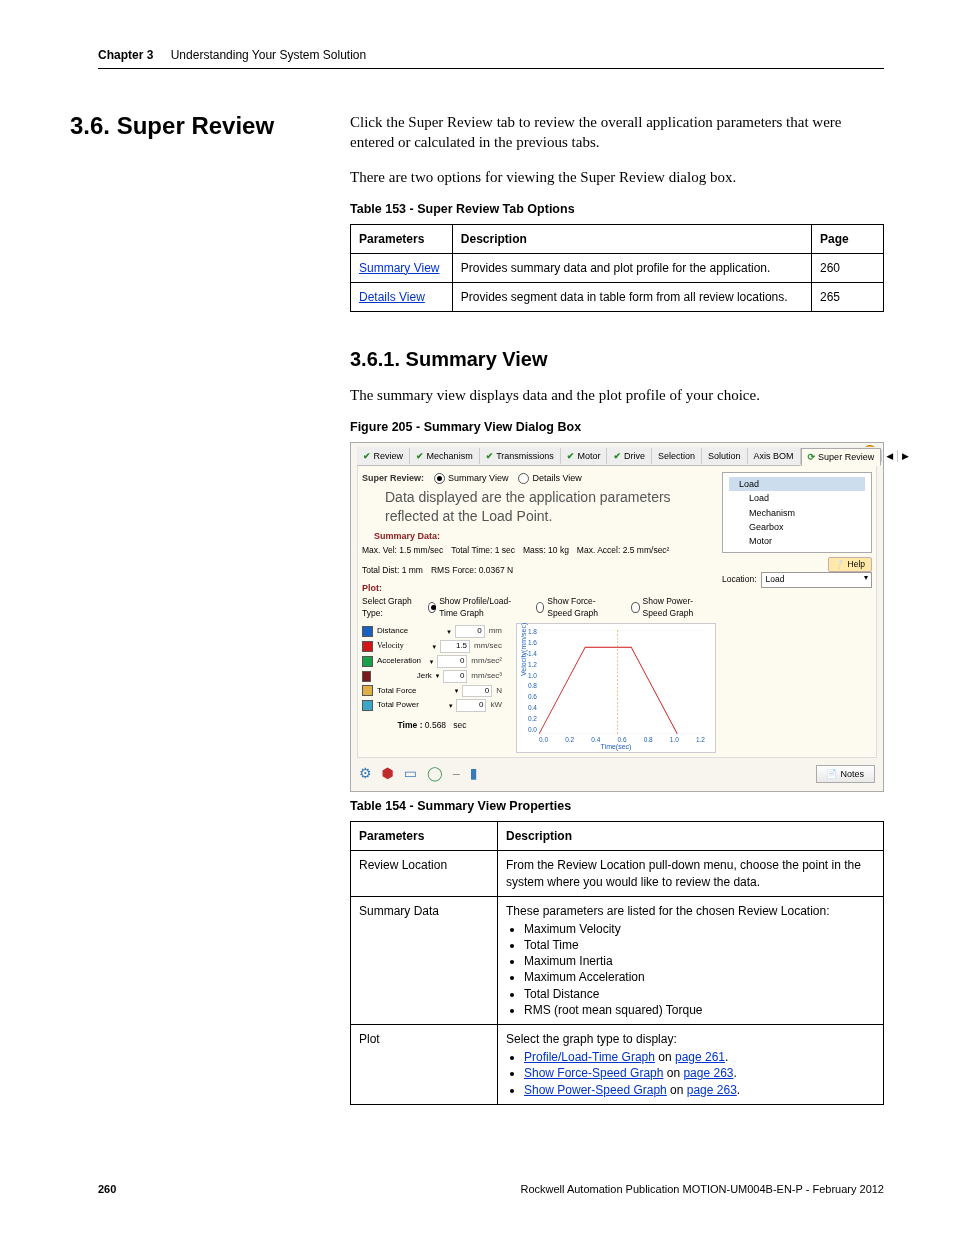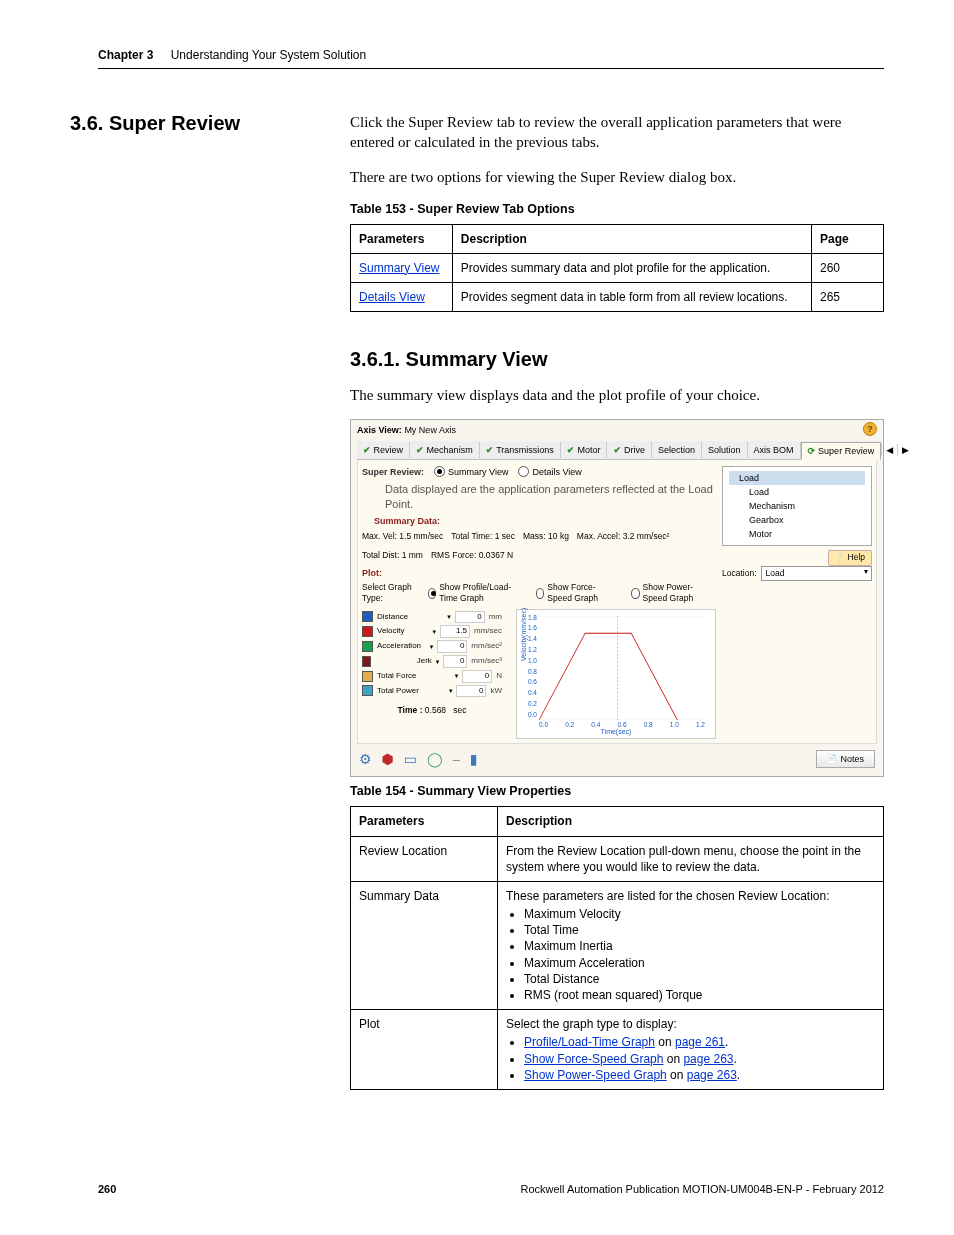--- a/index.html
+++ b/index.html
@@ -22,21 +22,21 @@
     font-family: Arial, Helvetica, sans-serif;
     font-size: 12px;
   }
   .page-header .chapter { font-weight: bold; margin-right: 14px; }
   .section-title {
     position: absolute;
     left: 70px;
     top: 112px;
     font-family: Arial, Helvetica, sans-serif;
     font-weight: bold;
-    font-size: 20px;
+    font-size: 24px;
   }
   .body-col {
     position: absolute;
     left: 350px;
     right: 70px;
     top: 112px;
     font-size: 15px;
     line-height: 1.35;
   }
   .body-col p { margin: 0 0 14px 0; }
@@ -120,21 +120,21 @@
     border: 1px solid #ddd;
     border-top: none;
   }
   .left-area { flex: 1; }
   .right-area { width: 150px; }
   .sr-row { display: flex; align-items: center; gap: 10px; margin-bottom: 4px; }
   .sr-label { font-weight: bold; color: #333; }
   .radio { display: inline-flex; align-items: center; gap: 3px; }
   .radio .dot { width: 9px; height: 9px; border: 1px solid #555; border-radius: 50%; display: inline-block; position: relative; background:#fff;}
   .radio .dot.sel::after { content:""; position:absolute; left:2px; top:2px; width:5px; height:5px; background:#000; border-radius:50%; }
-  .hint { color: #555; font-size: 11px; margin: 2px 0 4px 0; padding-left: 23px; }
+  .hint { color: #555; font-size: 14px; margin: 2px 0 4px 0; padding-left: 23px; }
   .summary-data-label { font-weight: bold; color: #8a1a1a; margin: 2px 12px; }
   .summary-values { display: flex; gap: 8px; font-size: 8.5px; flex-wrap: wrap; margin: 3px 0 6px 0; }
   .summary-values span { white-space: nowrap; }
   .plot-label { font-weight: bold; color: #8a1a1a; margin: 4px 0 2px 0; }
   .graph-row { display: flex; align-items: center; gap: 12px; font-size: 8.5px; margin-bottom: 4px; }
   .plot-frame { display: flex; gap: 14px; }
   .legend-col { width: 140px; font-size: 8px; }
   .legend-row { display: flex; align-items: center; gap: 4px; margin: 2px 0; }
   .sw { width: 9px; height: 9px; border: 1px solid #555; display:inline-block; }
   .legend-row .val {
@@ -233,27 +233,24 @@
         <td><a class="doclink">Details View</a></td>
         <td>Provides segment data in table form from all review locations.</td>
         <td>265</td>
       </tr>
     </tbody>
   </table>
 
   <div class="subsection-title">3.6.1.   Summary View</div>
   <p>The summary view displays data and the plot profile of your choice.</p>
 
+  <div class="figure-caption">Figure 205 - Summary View Dialog Box</div>
 
   <div class="screenshot">
     <div class="q-icon">?</div>
-    <div class="axis-view">
-      <b>Axis View:</b>
-      <span>My New Axis</span>
-    </div>
 
     <div class="tabstrip" id="tabstrip">
         <div class="tab">
           <span class="check">✔</span>
           <span>Review</span>
         </div>
         <div class="tab">
           <span class="check">✔</span>
           <span>Mechanism</span>
         </div>
@@ -299,21 +296,21 @@
               <span class="dot"></span>
               <span>Details View</span>
             </span>
         </div>
         <div class="hint">Data displayed are the application parameters reflected at the Load Point.</div>
         <div class="summary-data-label">Summary Data:</div>
         <div class="summary-values" id="sumvals">
             <span>Max. Vel: 1.5   mm/sec</span>
             <span>Total Time: 1   sec</span>
             <span>Mass: 10   kg</span>
-            <span>Max. Accel: 3.2   mm/sec²</span>
+            <span>Max. Accel: 2.5   mm/sec²</span>
             <span>Total Dist: 1   mm</span>
             <span>RMS Force: 0.0367   N</span>
           </div>
 
         <div class="plot-label">Plot:</div>
         <div class="graph-row">
           <span>Select Graph Type:</span>
           <span class="radio">
               <span class="dot sel"></span>
               <span>Show Profile/Load-Time Graph</span>
@@ -332,21 +329,21 @@
           <div class="legend-col" id="legendcol">
               <div class="legend-row">
                 <span class="sw" style="background: rgb(29, 95, 191);"></span>
                 <span style="flex: 1 1 0%;">Distance</span>
                 <span style="font-size: 7px;">▾</span>
                 <span class="val">0</span>
                 <span class="unit">mm</span>
               </div>
               <div class="legend-row">
                 <span class="sw" style="background: rgb(208, 22, 22);"></span>
-                <span style="flex: 1 1 0%;">Velocity</span>
+                <span style="flex: 1 1 0%; font-family: Liberation Serif, serif;">Velocity</span>
                 <span style="font-size: 7px;">▾</span>
                 <span class="val">1.5</span>
                 <span class="unit">mm/sec</span>
               </div>
               <div class="legend-row">
                 <span class="sw" style="background: rgb(26, 160, 74);"></span>
                 <span style="flex: 1 1 0%;">Acceleration</span>
                 <span style="font-size: 7px;">▾</span>
                 <span class="val">0</span>
                 <span class="unit">mm/sec²</span>

